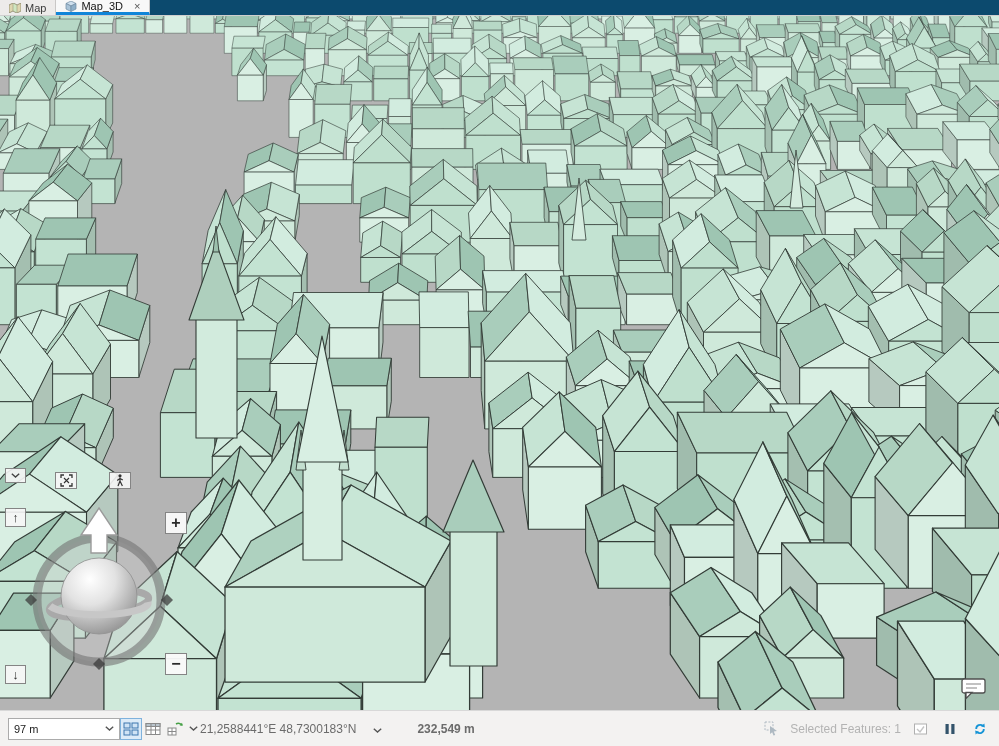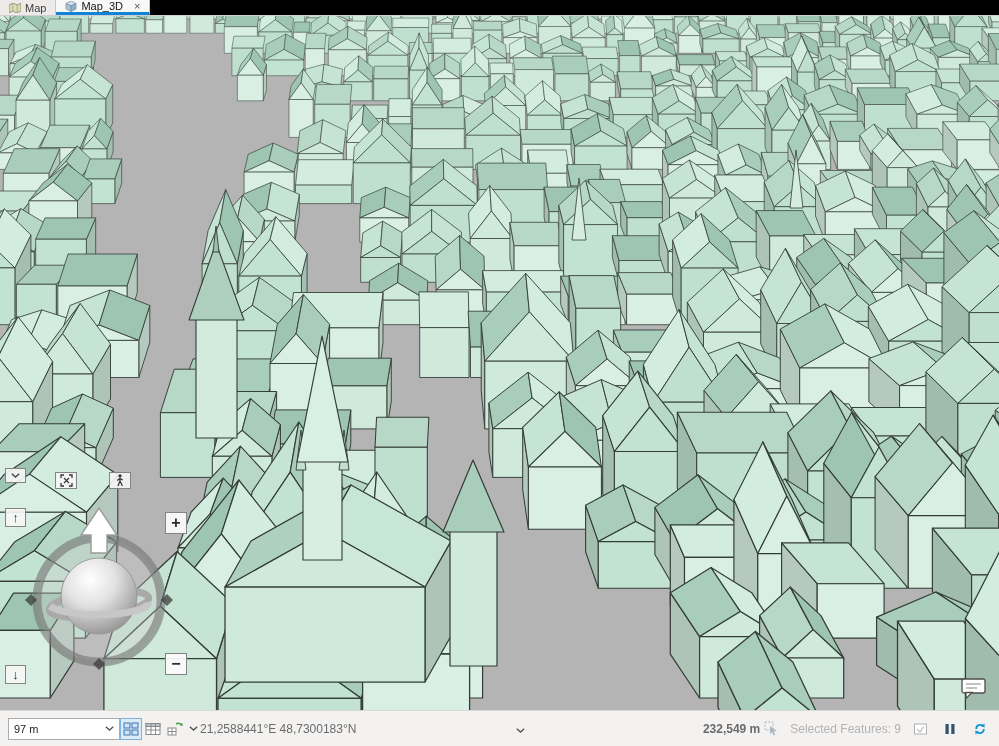--- a/index.html
+++ b/index.html
@@ -1,40 +1,40 @@
 <!DOCTYPE html>
 <html><head>
 <meta charset="utf-8">
 <style>
   *{margin:0;padding:0;box-sizing:border-box;}
   html,body{width:999px;height:746px;overflow:hidden;font-family:"Liberation Sans",sans-serif;}
   #app{position:relative;width:999px;height:746px;background:#b4b4b4;overflow:hidden;}
 
   
-  .tabbar{position:absolute;top:0;left:0;right:0;height:16px;background:#000000;border-bottom:1px solid #cfcfcf;display:flex;align-items:stretch;z-index:30;}
+  .tabbar{position:absolute;top:0;left:0;right:0;height:16px;background:#0c4a6e;border-bottom:1px solid #cfcfcf;display:flex;align-items:stretch;z-index:30;}
   .tab{display:flex;align-items:center;gap:4px;padding:0 9px;font-size:11px;color:#3c3c3c;background:#edebea;border-right:1px solid #c9c7c6;cursor:default;}
   .tab.active{background:#f8f8f8;border-bottom:3px solid #1085d8;color:#141414;}
   .tabicon{display:inline-flex;align-items:center;}
   .tabclose{margin-left:7px;font-size:11px;color:#555;line-height:1;}
 
   
   .viewport{position:absolute;top:16px;left:0;width:999px;height:694px;background:#b4b4b4;z-index:1;}
   #city{display:block;}
 
   
   .navbtn{position:absolute;display:flex;align-items:center;justify-content:center;background:rgba(246,246,246,.9);border:1px solid #848484;color:#2a2a2a;z-index:10;font-size:12px;line-height:1;cursor:default;}
   .navbtn.zoom{width:22px;height:22px;font-size:16px;font-weight:bold;background:rgba(250,250,250,.95);}
   .navbtn.arrow{width:21px;height:19px;font-size:13px;}
   .navbtn.small{width:22px;height:17px;}
   #navigator{position:absolute;left:22px;top:474px;z-index:9;}
 
   
   .statusbar{position:absolute;left:0;right:0;bottom:0;height:36px;background:#f3f2f1;border-top:1px solid #d8d8d8;display:flex;align-items:center;padding:0 8px;z-index:30;font-size:12px;color:#6b6b6b;}
   .sb-left{display:flex;align-items:center;gap:0;}
-  .sb-center{flex:1;display:flex;align-items:center;justify-content:space-between;gap:17px;}
+  .sb-center{flex:1;display:flex;align-items:center;justify-content:flex-start;gap:17px;}
   .sb-right{display:flex;align-items:center;gap:8px;}
   .scale-combo{width:112px;height:22px;background:#fff;border:1px solid #ababab;display:flex;align-items:center;justify-content:space-between;padding:0 5px;color:#222;font-size:11px;}
   .sb-icon{display:inline-flex;align-items:center;justify-content:center;width:22px;height:22px;}
   .sb-icon.activeblue{background:#dcebf8;border:1px solid #7fb2dc;}
   .elev{margin-left:18px;font-weight:bold;}
   .sel-label{color:#b3b3b3;}
   .bubble{position:absolute;right:12px;bottom:42px;z-index:25;}
 </style>
 </head>
 <body>
@@ -1627,21 +1627,21 @@
       <span class="elev">232,549 m</span>
     </div>
 
     <div class="sb-right">
       <span class="sb-icon">
         <svg width="15" height="15" viewBox="0 0 15 15">
           <rect x="1" y="1" width="8" height="8" fill="none" stroke="#aeb9c2" stroke-dasharray="2,1.4"></rect>
           <polygon points="6,5 13,10 9.8,10.6 11.2,14 9.5,14.6 8.2,11.2 6,13 Z" fill="#aeb9c2"></polygon>
         </svg>
       </span>
-      <span class="sel-label">Selected Features: 9</span>
+      <span class="sel-label">Selected Features: 1</span>
       <span class="sb-icon">
         <svg width="15" height="14" viewBox="0 0 15 14">
           <rect x="1.5" y="2" width="12" height="10" fill="#ffffff" stroke="#b0b0b0"></rect>
           <polyline points="4,7 7,10 11,4.5" fill="none" stroke="#c4c4c4" stroke-width="1.4"></polyline>
         </svg>
       </span>
       <span class="sb-icon">
         <svg width="14" height="14" viewBox="0 0 14 14">
           <rect x="2.5" y="2" width="3.2" height="10" fill="#33536b"></rect>
           <rect x="8.3" y="2" width="3.2" height="10" fill="#33536b"></rect>

